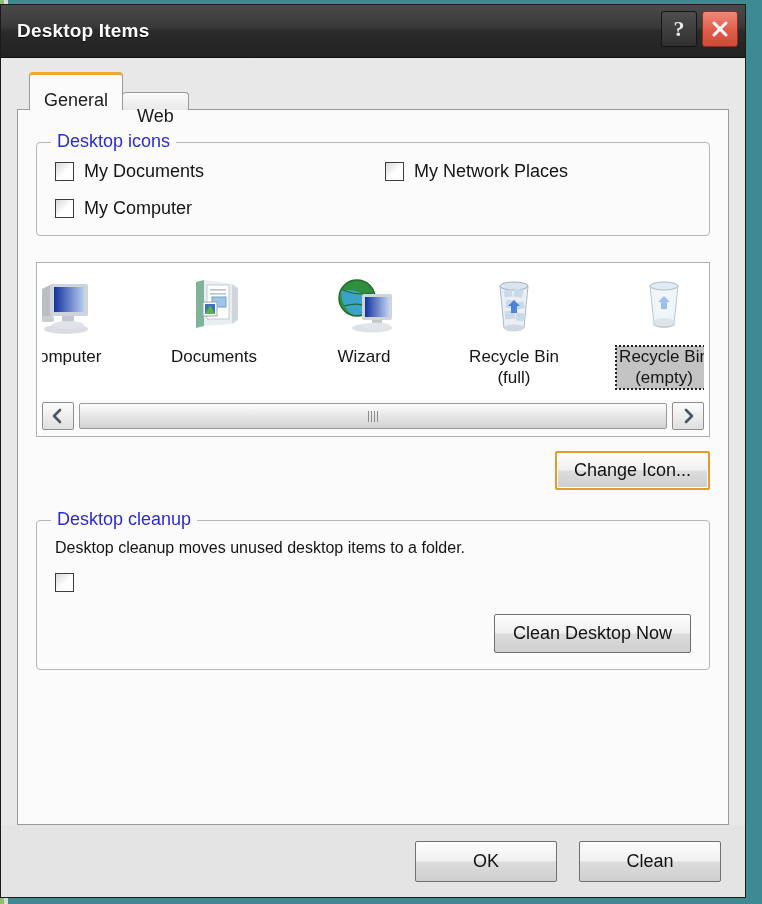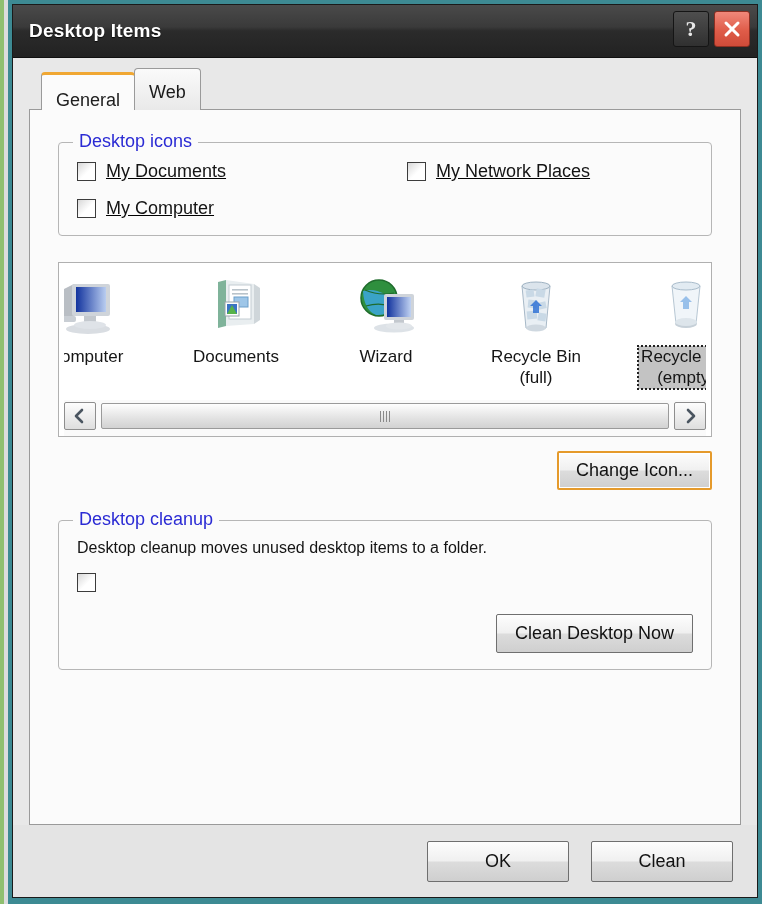--- a/index.html
+++ b/index.html
@@ -11,21 +11,21 @@
   }
   
   .desktop-bg {
     position: absolute; left: 0; top: 0; width: 762px; height: 904px;
     background: linear-gradient(to right, #8fbf6f 0px, #8fbf6f 4px, #dcdcdc 4px, #dcdcdc 8px, #3d8a93 8px);
   }
 
   
   .window {
     position: absolute;
-    left: 12px; top: 4px;
+    left: 0; top: 4px;
     width: 746px; height: 894px;
     box-sizing: border-box;
     border: 1px solid #1a1a1a;
     background: #e4e4e4;
     box-shadow: 0 0 0 1px #6d6d6d inset;
     display: flex; flex-direction: column;
   }
   .titlebar {
     height: 52px;
     background: linear-gradient(to bottom, #4a4a4a 0%, #3a3a3a 42%, #2b2b2b 50%, #222222 100%);
@@ -106,31 +106,31 @@
     line-height: 34px;
     position: relative;
     z-index: 4;
     border-left-color: #9a9a9a;
     border-right-color: #9a9a9a;
   }
   .tab.inactive {
     background: linear-gradient(to bottom, #fafafa, #e9e9e9);
     color: #1a1a1a;
     margin-bottom: 0px;
-    height: 42px;
+    height: 18px;
     line-height: 31px;
   }
 
   .tabpage {
     flex: 1 1 auto;
     background: #fbfbfb;
     border: 1px solid #9a9a9a;
     margin-top: -1px;
     box-sizing: border-box;
-    padding: 18px 28px;
+    padding: 18px 18px;
     position: relative;
     z-index: 1;
   }
 
   
   .group {
     border: 1px solid #b6b6b6;
     border-radius: 4px;
     position: relative;
     margin-top: 14px;
@@ -139,21 +139,21 @@
   }
   .group > .legend {
     position: absolute;
     top: -12px; left: 14px;
     background: #fbfbfb;
     padding: 0 6px;
     color: #2b2bd4;
     font-size: 18px;
   }
 
-  .chkrow { display: flex; align-items: center; text-decoration: underline; }
+  .chkrow { display: flex; align-items: center; }
   .chk {
     width: 19px; height: 19px;
     border: 1px solid #3c3c3c;
     background: linear-gradient(135deg, #d8d8d8 0%, #ffffff 55%);
     box-sizing: border-box;
     flex: 0 0 auto;
     cursor: default;
   }
   .chklabel {
     margin-left: 10px;

